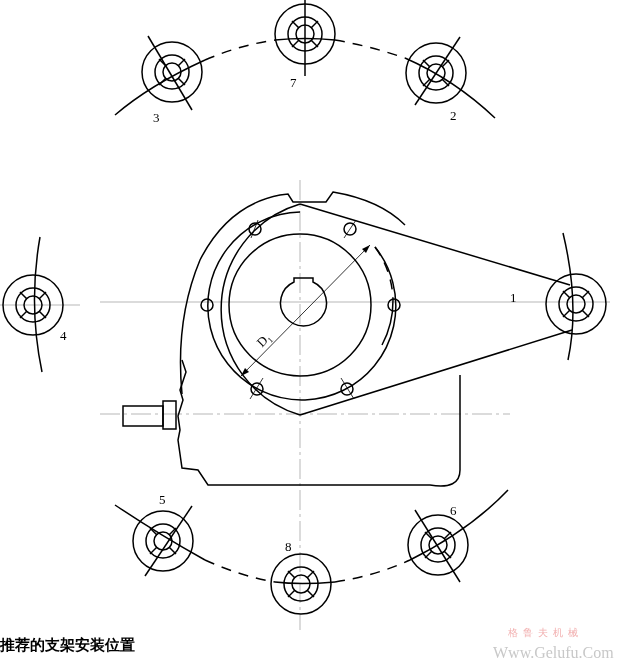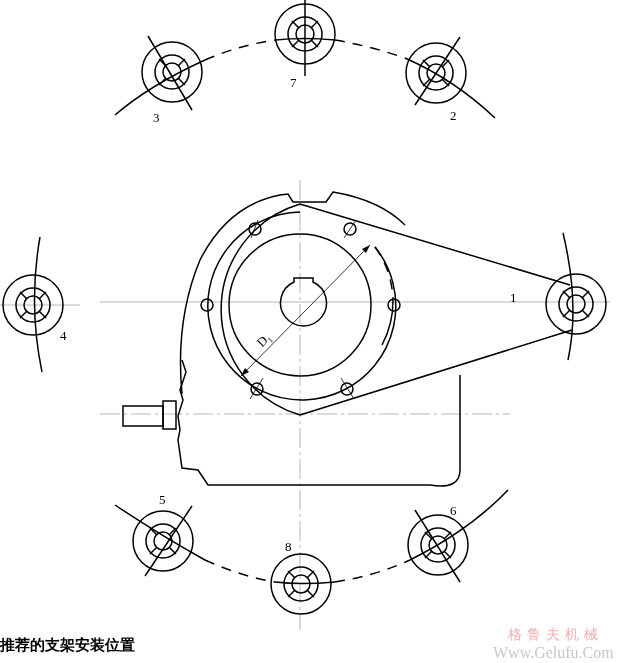--- a/index.html
+++ b/index.html
@@ -4,21 +4,21 @@
 <style>
   html, body { margin:0; padding:0; background:#ffffff; }
   body { width:639px; height:663px; position:relative; overflow:hidden; font-family:"DejaVu Serif", serif; }
   svg { position:absolute; left:0; top:0; }
   .ln { stroke:#000; stroke-width:1.5; fill:none; }
   .thin { stroke:#000; stroke-width:0.8; fill:none; }
   .center { stroke:#999; stroke-width:0.7; fill:none; }
   .dash { stroke:#000; stroke-width:1.5; fill:none; stroke-dasharray:10 8; }
   .lbl { font-family:"Liberation Serif", serif; font-size:13px; fill:#000; }
   .caption { position:absolute; left:0; width:575px; top:636px; text-align:left; font-family:"DejaVu Sans", sans-serif; font-weight:bold; font-size:15px; color:#000; }
-  .wm1 { position:absolute; left:508px; top:626px; font-family:"DejaVu Sans", sans-serif; font-size:14px; color:#f2b0b0; letter-spacing:5px; }
+  .wm1 { position:absolute; left:508px; top:626px; font-family:"DejaVu Sans", sans-serif; font-size:10px; color:#f2b0b0; letter-spacing:5px; }
   .wm2 { position:absolute; left:493px; top:644px; font-family:Liberation Serif, serif; font-size:16px; color:#c8c8c8; }
 </style>
 </head>
 <body>
 
 <svg width="639" height="663" viewBox="0 0 639 663">
 
   <line class="center" x1="100" y1="302" x2="610" y2="302"></line>
   <line class="center" x1="300" y1="180" x2="300" y2="630" stroke-dasharray="20 4 3 4"></line>
   <line class="center" x1="0" y1="305" x2="80" y2="305"></line>

